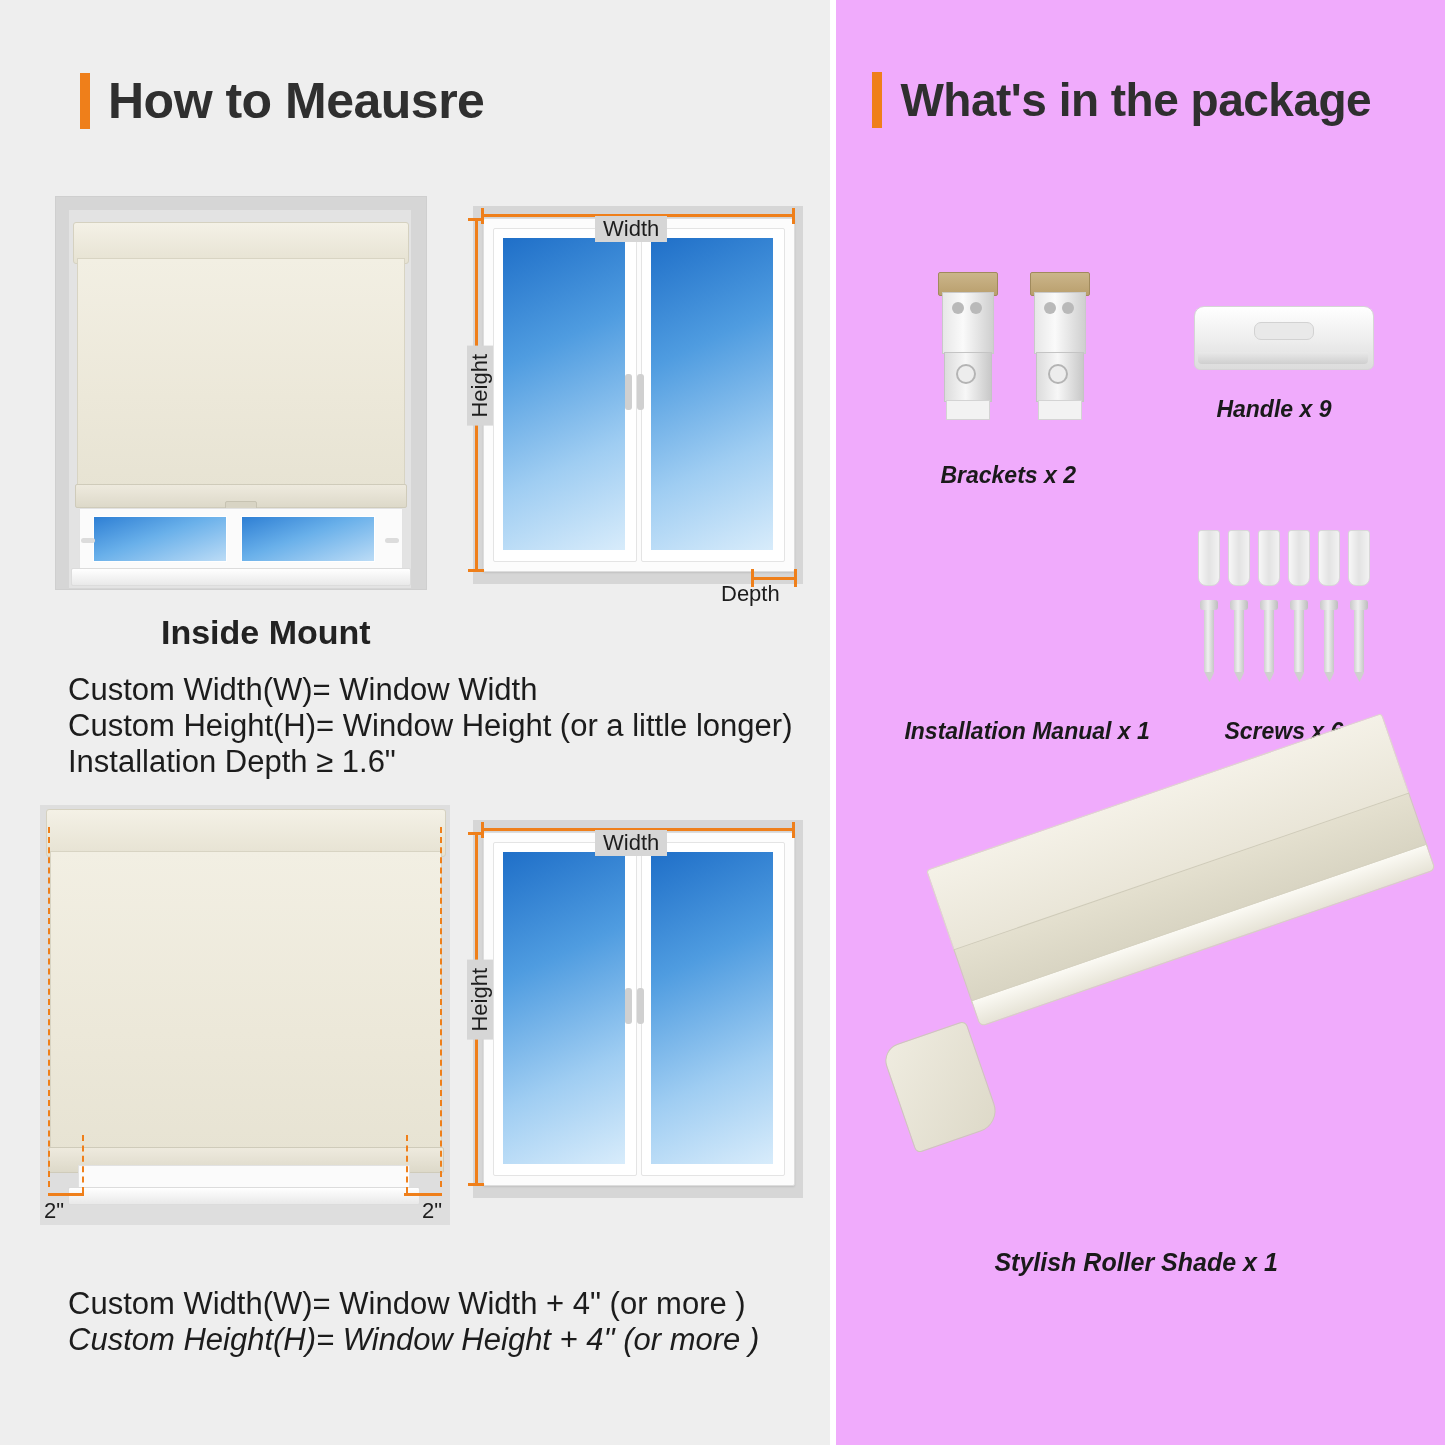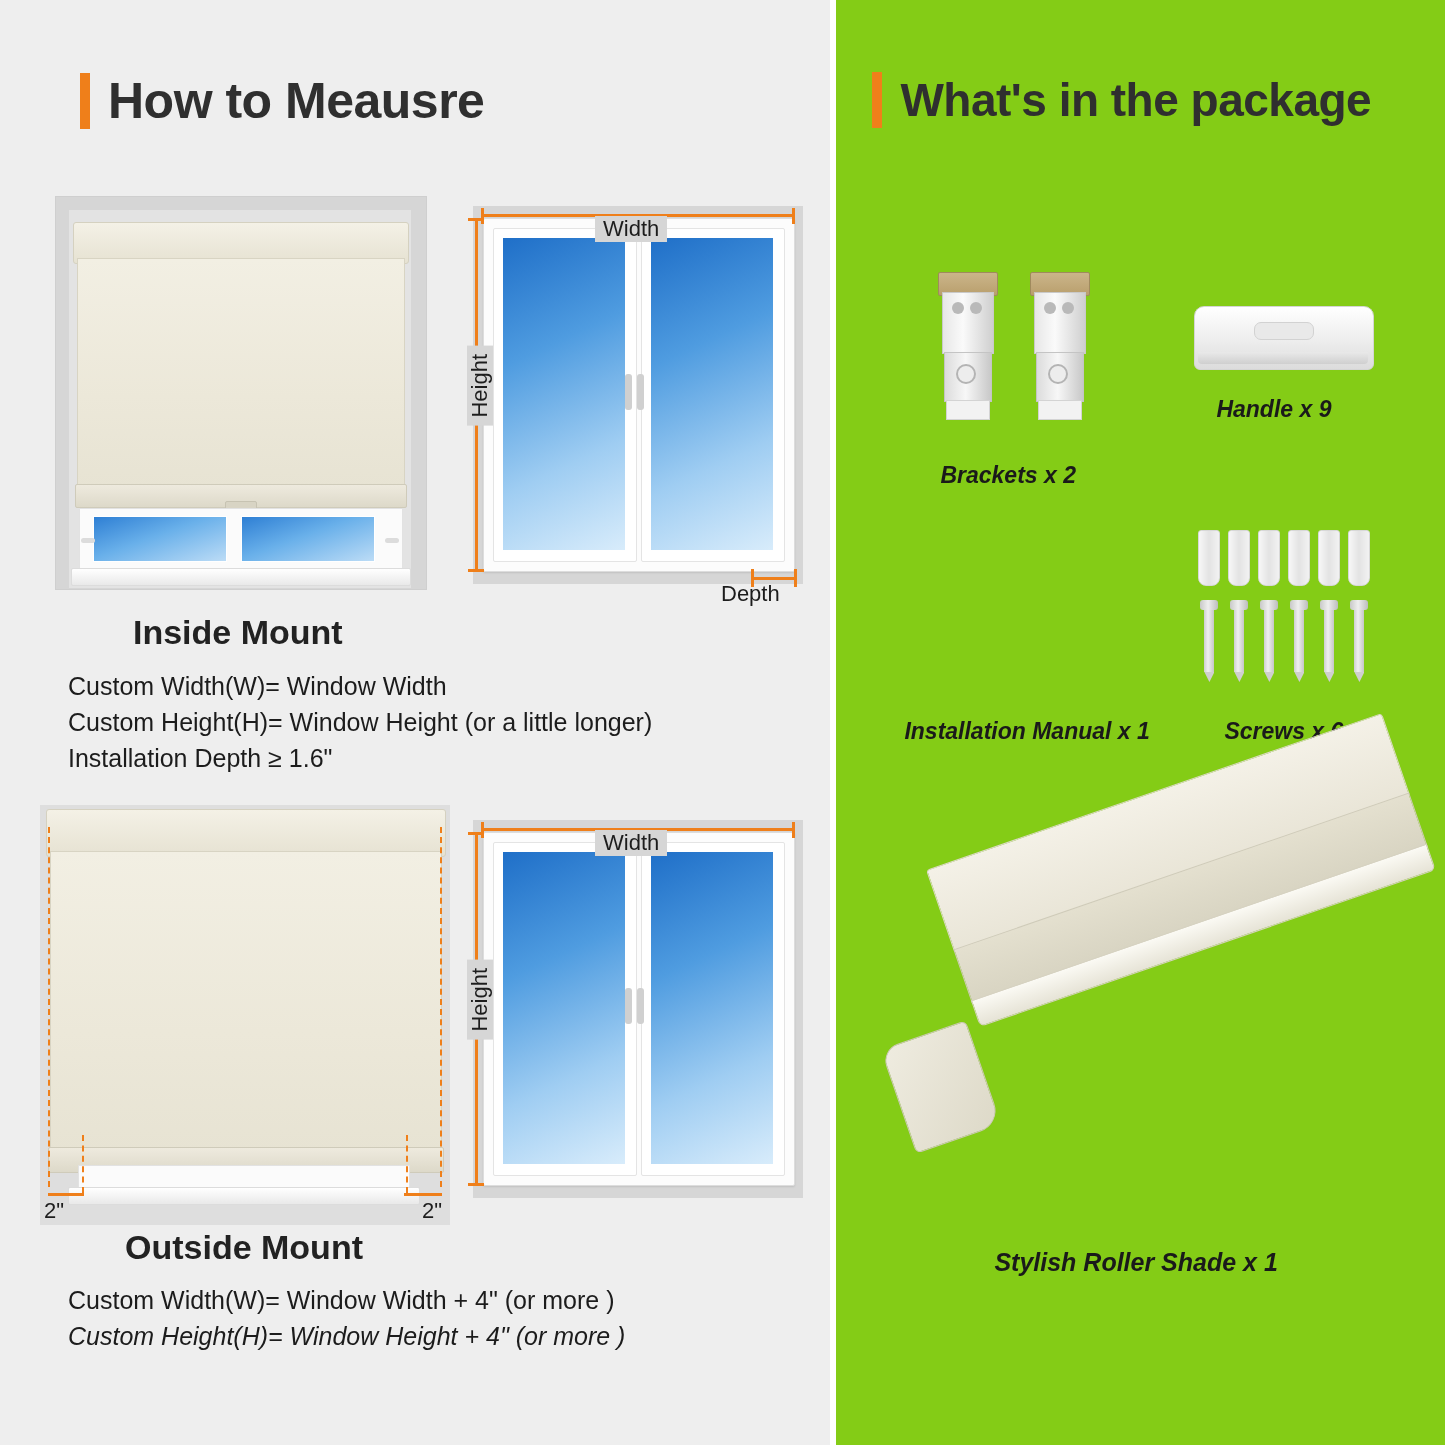--- a/index.html
+++ b/index.html
@@ -28,21 +28,21 @@
   }
   .col-divider {
     width: 6px;
     height: 1445px;
     background: #ffffff;
   }
   .col-right {
     position: relative;
     width: 601px;
     height: 1445px;
-    background: #84cc16;
+    background: #f0abfc;
     padding-left: 13px;
   }
 
   
   .section-head {
     position: absolute;
     display: flex;
     align-items: center;
   }
   .head-bar {
@@ -156,24 +156,25 @@
   .dim-label.vertical {
     writing-mode: vertical-rl;
     transform: rotate(180deg);
   }
 
   .mount-title {
     position: absolute;
     font-size: 34px;
     font-weight: bold;
     color: #222222;
+    margin-left: 28px;
   }
   .mount-line {
     position: absolute;
-    font-size: 25px;
+    font-size: 31px;
     color: #1c1c1c;
     white-space: nowrap;
   }
 
   
   .part-label {
     position: absolute;
     font-size: 23px;
     font-weight: bold;
     font-style: italic;
@@ -353,21 +354,20 @@
       <div class="measure-line" style="left:26px; top:12px; width:3px; height:16px;"></div>
       <div class="measure-line" style="left:337px; top:12px; width:3px; height:16px;"></div>
       <div class="dim-label" style="left:140px; top:20px; background:#d6d6d6; padding:0 8px;">Width</div>
 
       <div class="measure-line" style="left:20px; top:22px; width:3px; height:354px;"></div>
       <div class="measure-line" style="left:13px; top:22px; width:16px; height:3px;"></div>
       <div class="measure-line" style="left:13px; top:373px; width:16px; height:3px;"></div>
       <div class="dim-label vertical" style="left:12px; top:150px; background:#d6d6d6; padding:8px 0;">Height</div>
     </div>
 
-    <div class="mount-title" style="left:125px; top:1228px;">Outside Mount</div>
     <div class="mount-line" style="left:68px; top:1286px;">Custom Width(W)= Window Width + 4"  (or more )</div>
     <div class="mount-line" style="left:68px; top:1322px;font-style:italic;">Custom Height(H)= Window Height + 4" (or more )</div>
   </div>
 
   <div class="col-divider"></div>
 
   <div class="col-right">
 
     <div class="section-head head-right">
       <div class="head-bar"></div>

